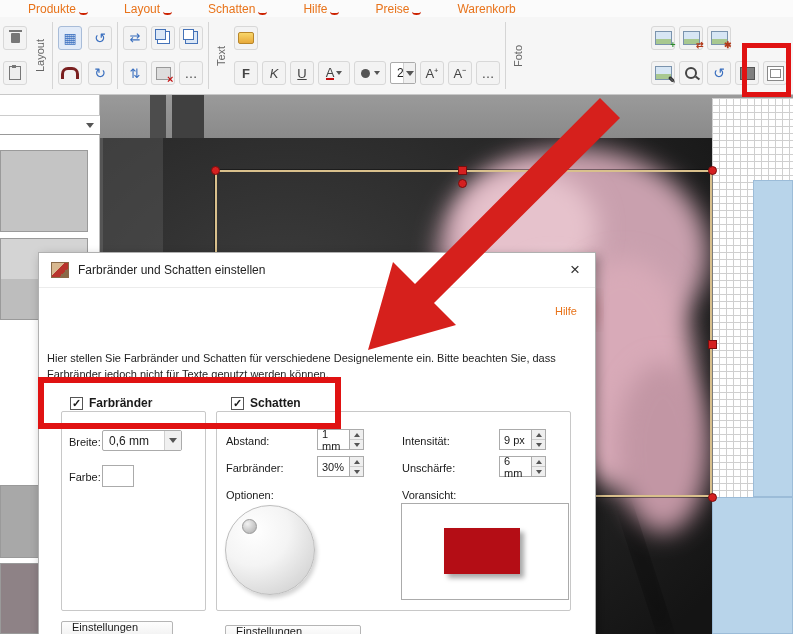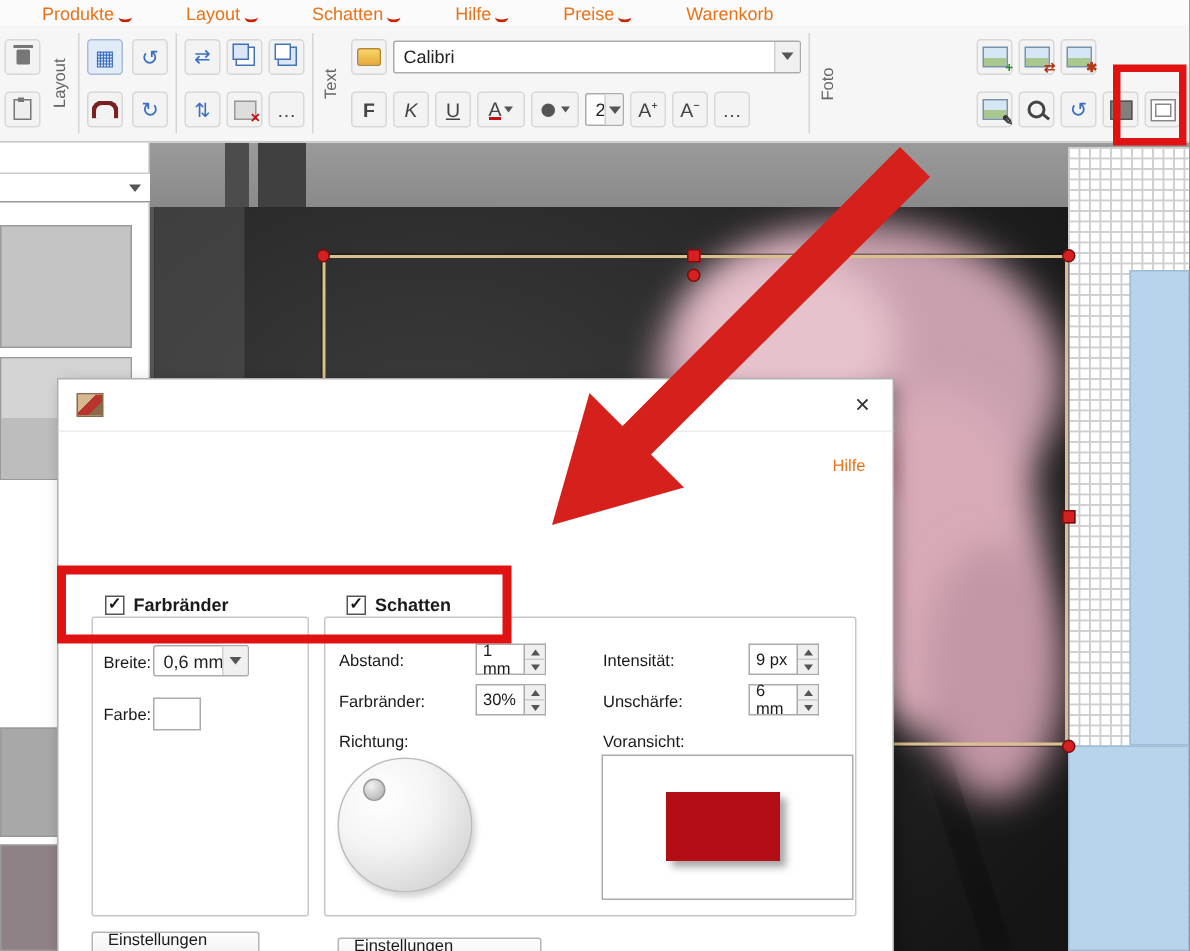--- a/index.html
+++ b/index.html
@@ -95,21 +95,21 @@
   .chk-box{width:13px;height:13px;border:1px solid #555;background:#fff;display:flex;align-items:center;justify-content:center;
            font-size:11px;font-weight:bold;line-height:11px;box-sizing:border-box}
   .fld-label{position:absolute;white-space:nowrap}
   .spin{position:absolute;display:flex;height:21px;box-sizing:border-box}
   .spin-val{width:33px;border:1px solid #ababab;font-size:11px;display:flex;align-items:center;padding-left:4px;background:#fff;box-sizing:border-box}
   .spin-btns{width:14px;display:flex;flex-direction:column;border:1px solid #ababab;border-left:none;box-sizing:border-box}
   .spin-btn{flex:1;display:flex;align-items:center;justify-content:center;background:#efefef}
   .spin-btn + .spin-btn{border-top:1px solid #ccc}
   .tri-up-s{width:0;height:0;border-left:3px solid transparent;border-right:3px solid transparent;border-bottom:4px solid #555}
   .tri-dn-s{width:0;height:0;border-left:3px solid transparent;border-right:3px solid transparent;border-top:4px solid #555}
-  .d-combo{position:absolute;left:63px;top:177px;width:64px;height:21px}
+  .d-combo{position:absolute;left:63px;top:177px;width:80px;height:21px}
   .swatch{position:absolute;left:63px;top:212px;width:32px;height:22px;background:#fff;border:1px solid #ababab;box-sizing:border-box}
   .dial{position:absolute;left:186px;top:252px;width:88px;height:88px;border-radius:50%;border:1px solid #bdbdbd;
         background:radial-gradient(circle at 32% 28%,#ffffff 0%,#f4f4f4 40%,#dadada 75%,#c6c6c6 100%);
         box-shadow:2px 3px 4px rgba(0,0,0,.18)}
   .dial-knob{position:absolute;left:16px;top:13px;width:15px;height:15px;border-radius:50%;border:1px solid #999;
              background:radial-gradient(circle at 35% 30%,#f2f2f2,#aaa);box-sizing:border-box}
   .preview{position:absolute;left:362px;top:250px;width:168px;height:97px;background:#fff;border:1px solid #ababab;box-sizing:border-box}
   .preview-rect{position:absolute;left:42px;top:24px;width:76px;height:46px;background:#b40d15;box-shadow:4px 4px 5px rgba(0,0,0,.35)}
   .dlg-btn{position:absolute;height:24px;border:1px solid #b5b5b5;background:linear-gradient(#fdfdfd,#ececec);
            font-size:11px;display:flex;align-items:center;justify-content:center;border-radius:2px;box-sizing:border-box;padding:0 10px}
@@ -202,26 +202,20 @@
         </div>
     </div>
   </div>
   <div class="tb-sep"></div>
   <div class="v-label">Text</div>
   <div class="tb-group">
     <div class="tb-row">
       <div class="tb-btn">
           <span class="i-tag"></span>
         </div>
-      <div class="combo" style="width:272px">
-        <span class="combo-val">Calibri</span>
-        <span class="combo-arrow">
-            <span class="tri-down"></span>
-          </span>
-      </div>
     </div>
     <div class="tb-row">
       <div class="tb-btn bold">
           <span>F</span>
         </div>
       <div class="tb-btn italic">
           <span>K</span>
         </div>
       <div class="tb-btn under">
           <span>U</span>
@@ -336,23 +330,26 @@
   <div class="handle" style="left:358px;top:71px"></div>
   <div class="handle circle" style="left:358px;top:84px"></div>
   <div class="handle circle" style="left:608px;top:71px"></div>
   <div class="handle" style="left:608px;top:245px"></div>
   <div class="handle circle" style="left:608px;top:398px"></div>
 </div>
 
 <div class="dialog">
   <div class="dlg-title">
     <span class="dlg-icon"></span>
+    <span class="dlg-title-text">Farbränder und Schatten einstellen</span>
     <span class="dlg-close">×</span>
   </div>
   <span class="dlg-help">Hilfe</span>
+  <div class="dlg-desc d1">Hier stellen Sie Farbränder und Schatten für verschiedene Designelemente ein. Bitte beachten Sie, dass</div>
+  <div class="dlg-desc d2">Farbränder jedoch nicht für Texte genutzt werden können.</div>
 
   <div class="grp grp-left"></div>
   <div class="grp grp-right"></div>
 
   <div class="chk-wrap chk-farb">
     <span class="chk-box">✓</span>
     <span>Farbränder</span>
   </div>
   <div class="chk-wrap chk-schat">
     <span class="chk-box">✓</span>
@@ -410,21 +407,21 @@
     <span class="spin-val">6 mm</span>
     <span class="spin-btns">
         <span class="spin-btn">
           <span class="tri-up-s"></span>
         </span>
         <span class="spin-btn">
           <span class="tri-dn-s"></span>
         </span>
       </span>
   </div>
-  <span class="fld-label" style="left:187px;top:236px">Richtung:</span>
+  <span class="fld-label" style="left:187px;top:236px">Optionen:</span>
   <div class="dial">
     <span class="dial-knob"></span>
   </div>
   <span class="fld-label" style="left:363px;top:236px">Voransicht:</span>
   <div class="preview">
     <div class="preview-rect"></div>
   </div>
 
   <div class="dlg-btn btn-load">Einstellungen laden</div>
   <div class="dlg-btn btn-save">Einstellungen speichern</div>

